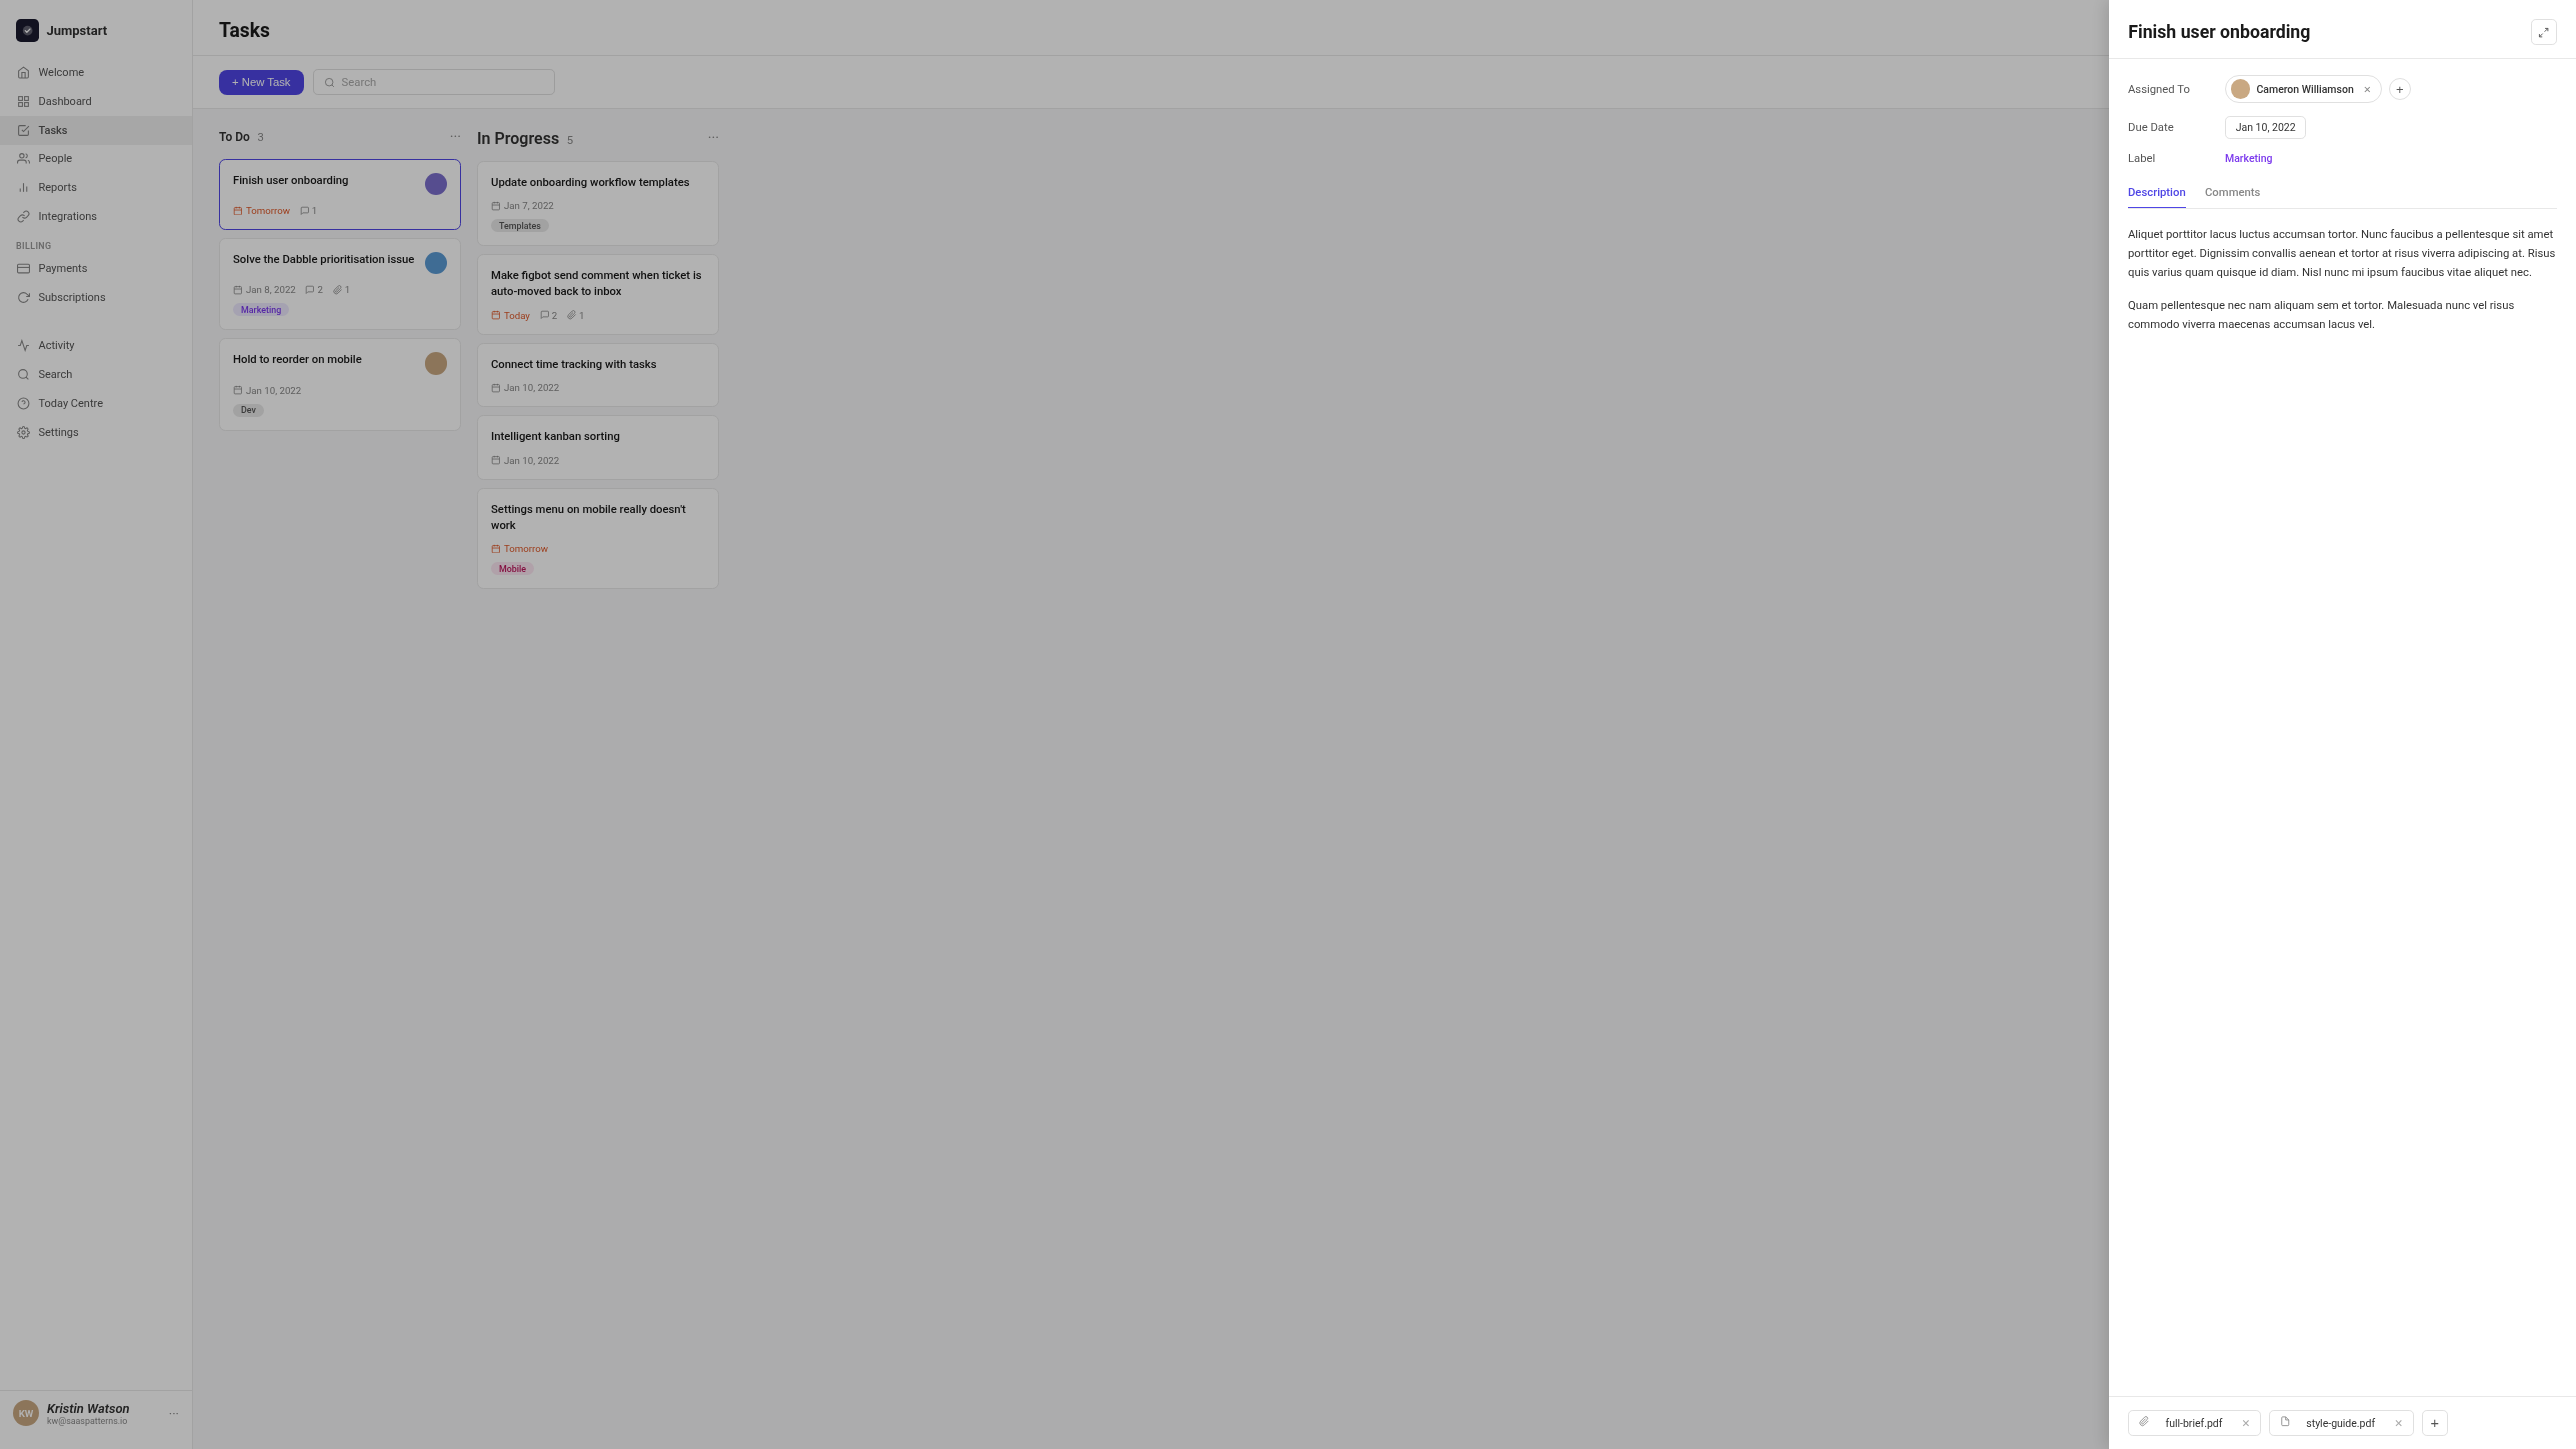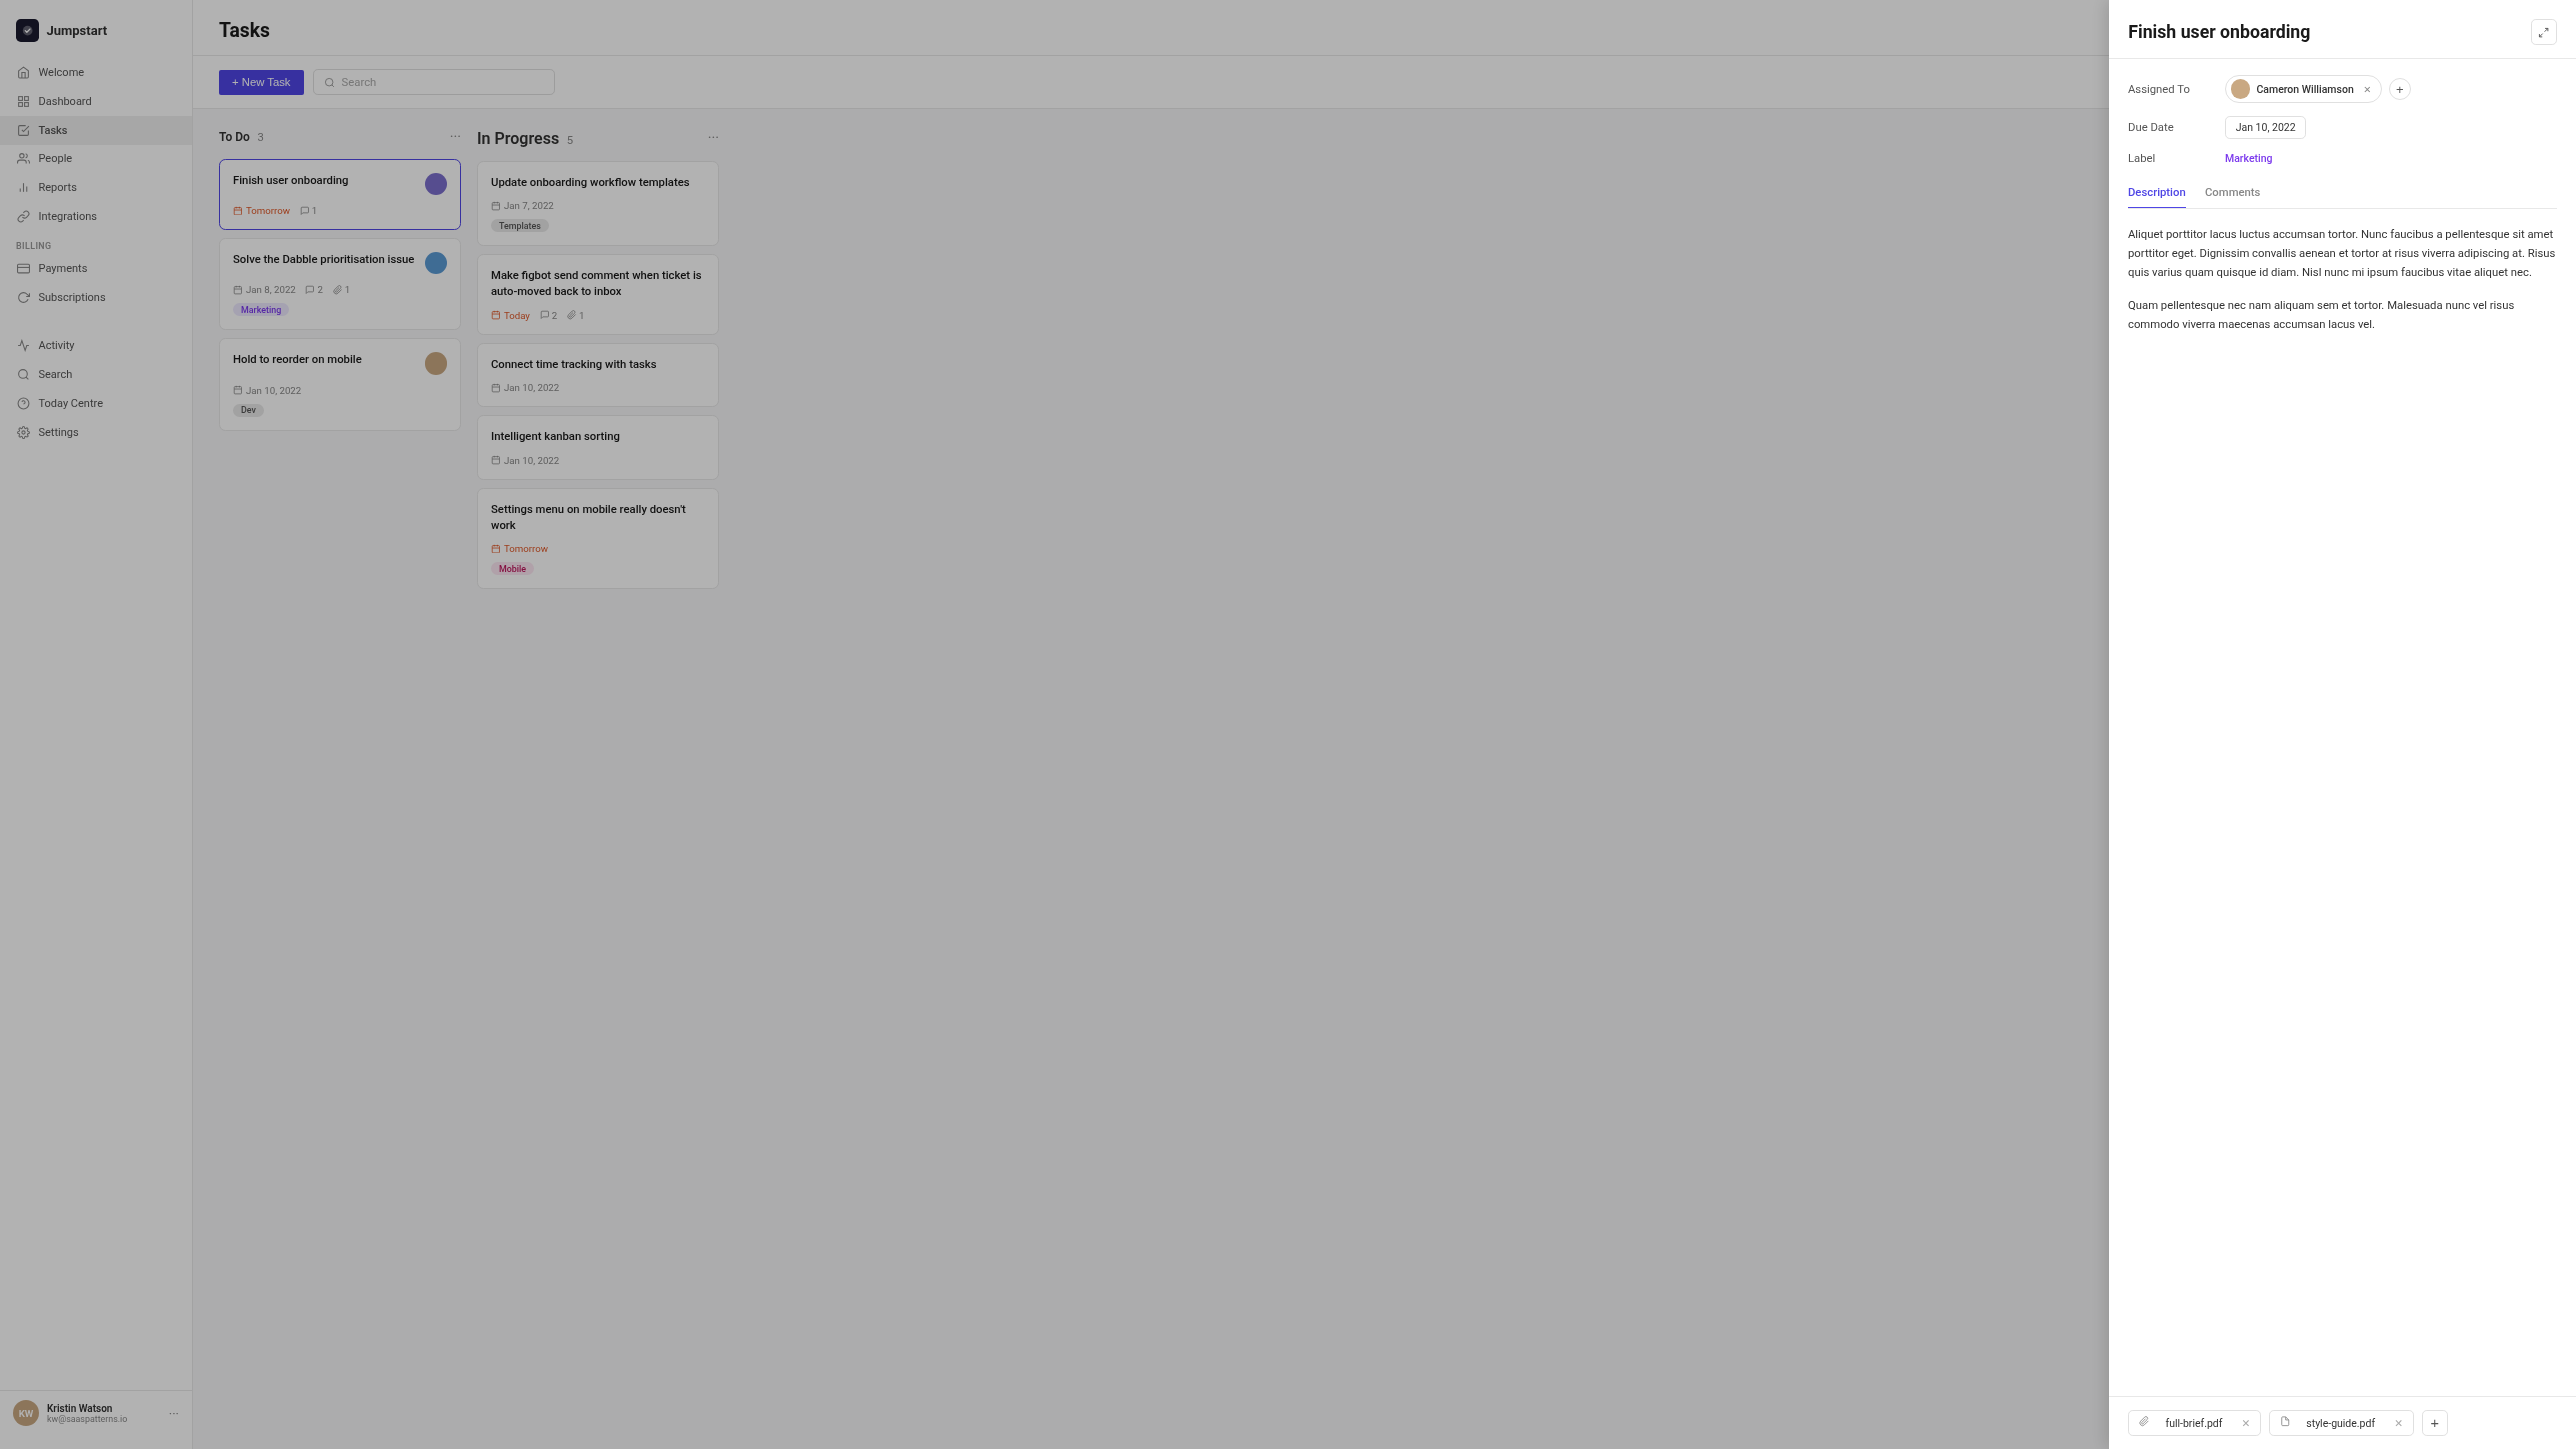--- a/index.html
+++ b/index.html
@@ -11,30 +11,30 @@
     .logo-icon { width: 22.5px; height: 22.5px; background: #1a1a2e; border-radius: 4.8px; display: flex; align-items: center; justify-content: center; color: white; font-size: 9.7px; }
     .sidebar-nav { flex: 1; overflow-y: auto; }
     .nav-item { display: flex; align-items: center; gap: 8px; padding: 7.2px 16px; cursor: pointer; color: #555; font-size: 11px; border-radius: 0; transition: background 0.15s; }
     .nav-item.active { background: #f0f0f0; font-weight: 500; }
     .nav-icon { width: 14.5px; height: 14.5px; display: flex; align-items: center; justify-content: center; opacity: 0.7; }
     .sidebar-section-label { padding: 9.7px 16px 3.2px; font-size: 8.9px; font-weight: 600; color: #999; letter-spacing: 0.4px; text-transform: uppercase; }
     .sidebar-bottom { border-top: 0.8px solid #e8e8e8; padding: 9.7px 13px; }
     .user-row { display: flex; align-items: center; gap: 8px; cursor: pointer; }
     .user-avatar { width: 26px; height: 26px; border-radius: 50%; background: #c9a882; display: flex; align-items: center; justify-content: center; font-size: 9.7px; font-weight: 600; color: white; overflow: hidden; }
     .user-info { flex: 1; }
-    .user-name { font-weight: 600; font-size: 10px; }
+    .user-name { font-weight: 600; font-size: 13px; font-style: italic; }
     .user-email { font-size: 8.9px; color: #888; }
     .user-more { color: #888; font-size: 13px; }
 
     
     .main-content { flex: 1; display: flex; flex-direction: column; overflow: hidden; position: relative; }
     .page-header { padding: 19.3px 26px 13px; background: #fff; border-bottom: 0.8px solid #e8e8e8; }
     .page-title { font-size: 19.3px; font-weight: 700; color: #1a1a1a; }
     .toolbar { padding: 13px 26px; background: #fff; display: flex; align-items: center; gap: 9.7px; border-bottom: 0.8px solid #e8e8e8; }
-    .btn-new-task { background: #4f46e5; color: white; border: none; padding: 6.4px 13px; border-radius: 2px; font-size: 11.3px; font-weight: 500; cursor: pointer; display: flex; align-items: center; gap: 4.8px; }
+    .btn-new-task { background: #4f46e5; color: white; border: none; padding: 6.4px 13px; border-radius: 8px; font-size: 11.3px; font-weight: 500; cursor: pointer; display: flex; align-items: center; gap: 4.8px; }
     .search-bar { display: flex; align-items: center; gap: 6.4px; border: 0.8px solid #e0e0e0; border-radius: 4.8px; padding: 5.6px 9.7px; flex: 1; max-width: 242px; color: #999; }
 
     
     .kanban-board { flex: 1; display: flex; gap: 0; overflow-x: auto; padding: 19.3px 26px; background: #f7f7f8; }
     .kanban-column { min-width: 242px; max-width: 242px; margin-right: 16px; }
     .column-header { display: flex; align-items: center; justify-content: space-between; margin-bottom: 13px; }
     .column-menu { color: #888; cursor: pointer; font-size: 14.5px; }
     .task-card { background: #fff; border-radius: 6.4px; padding: 13px; margin-bottom: 8px; border: 0.8px solid #e8e8e8; cursor: pointer; }
     .task-card.selected { border-color: #4f46e5; }
     .task-card-header { display: flex; align-items: flex-start; justify-content: space-between; margin-bottom: 9.7px; }

